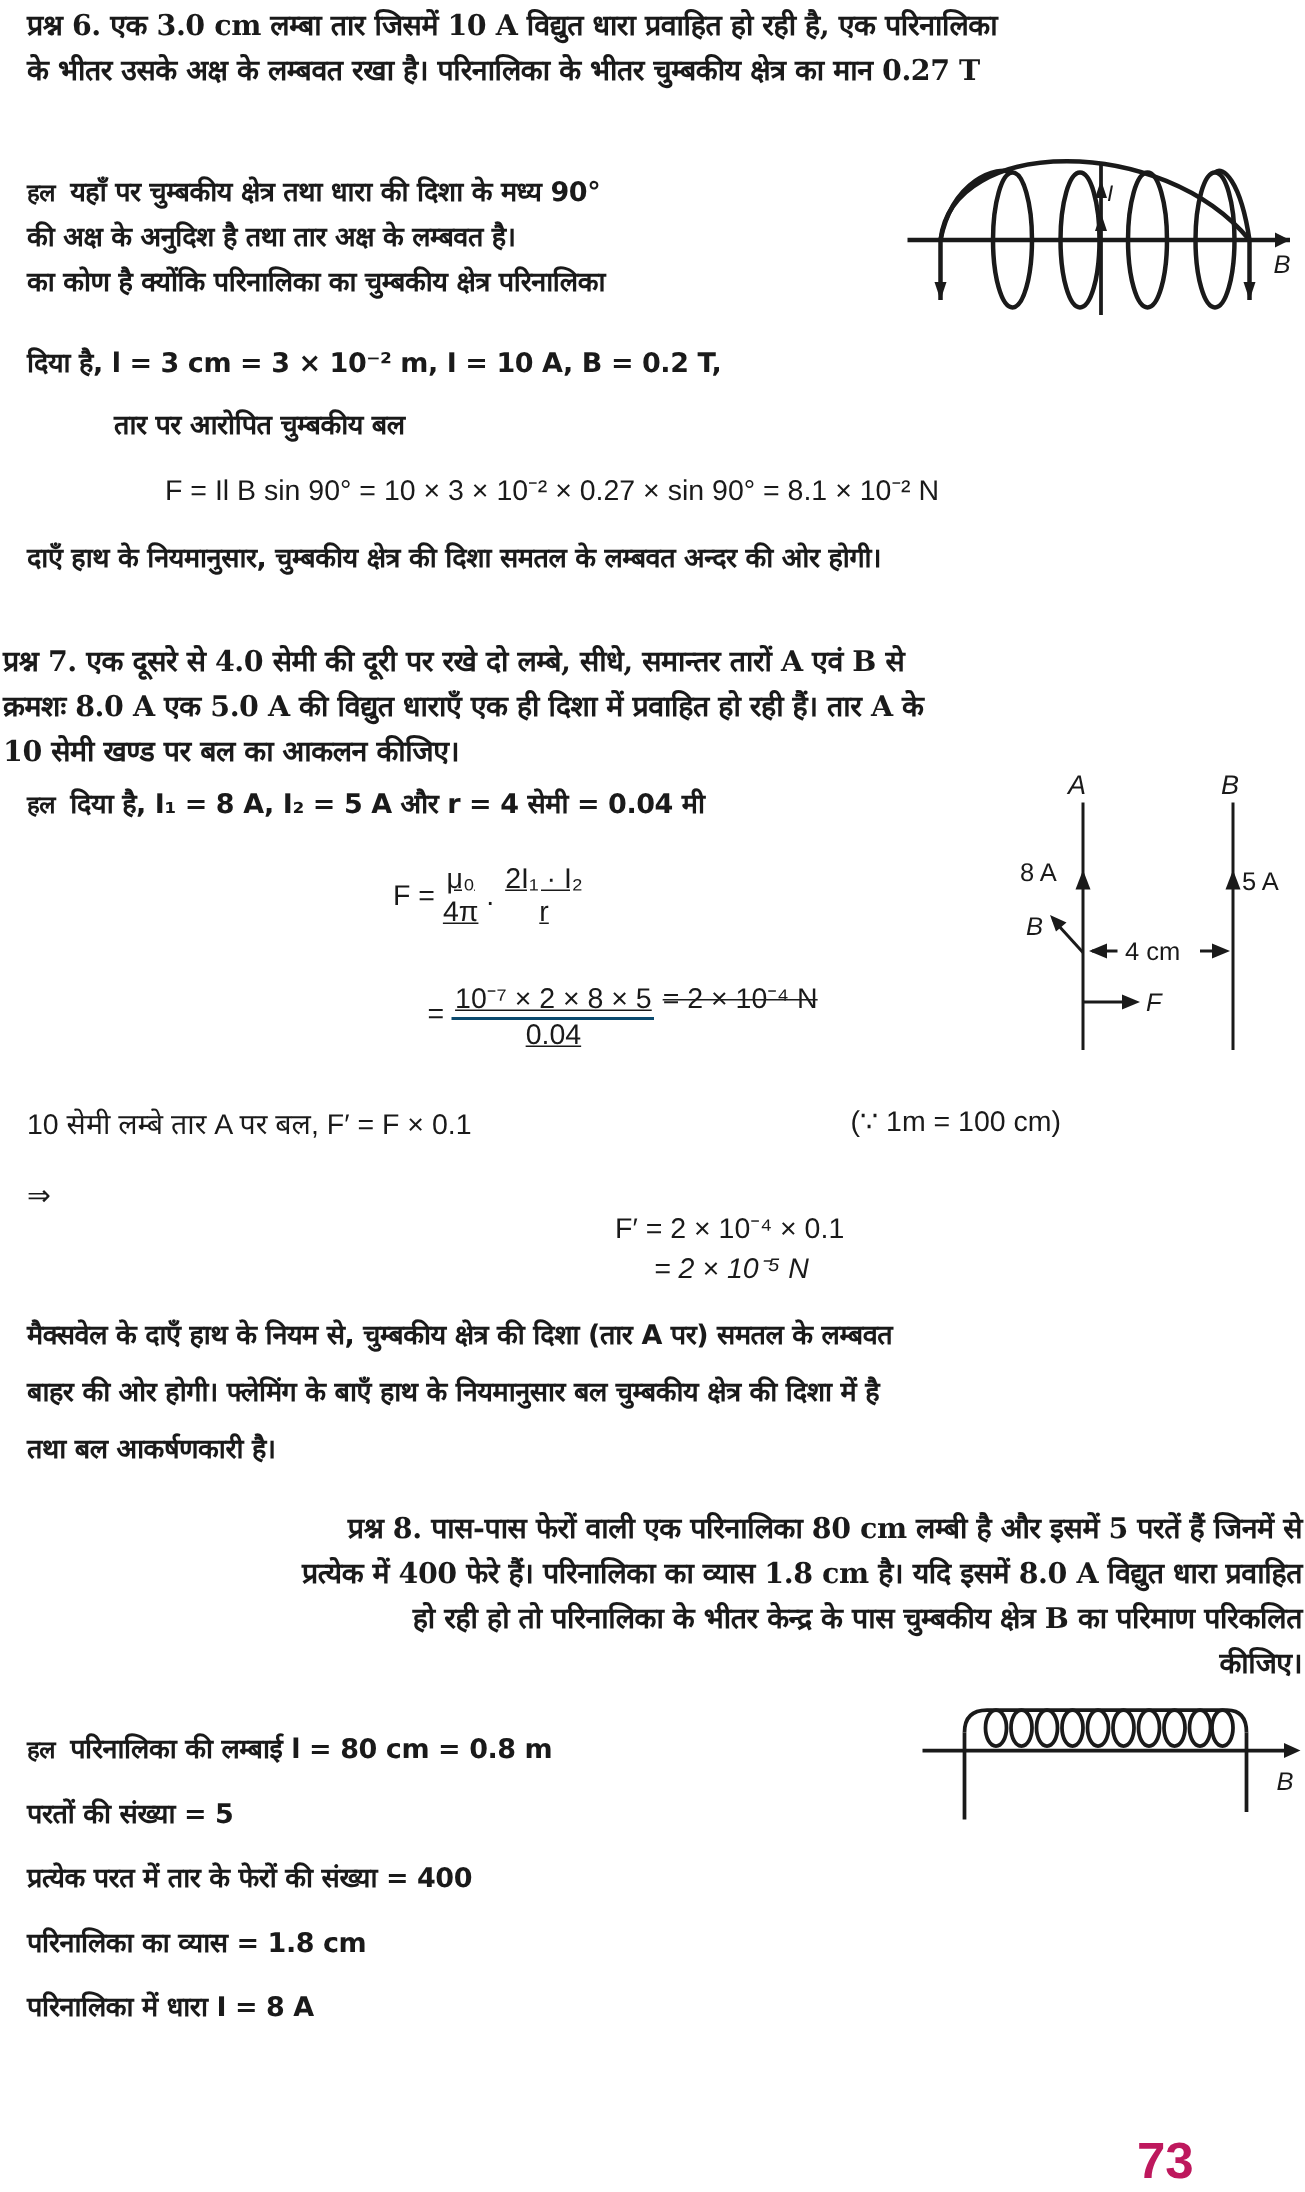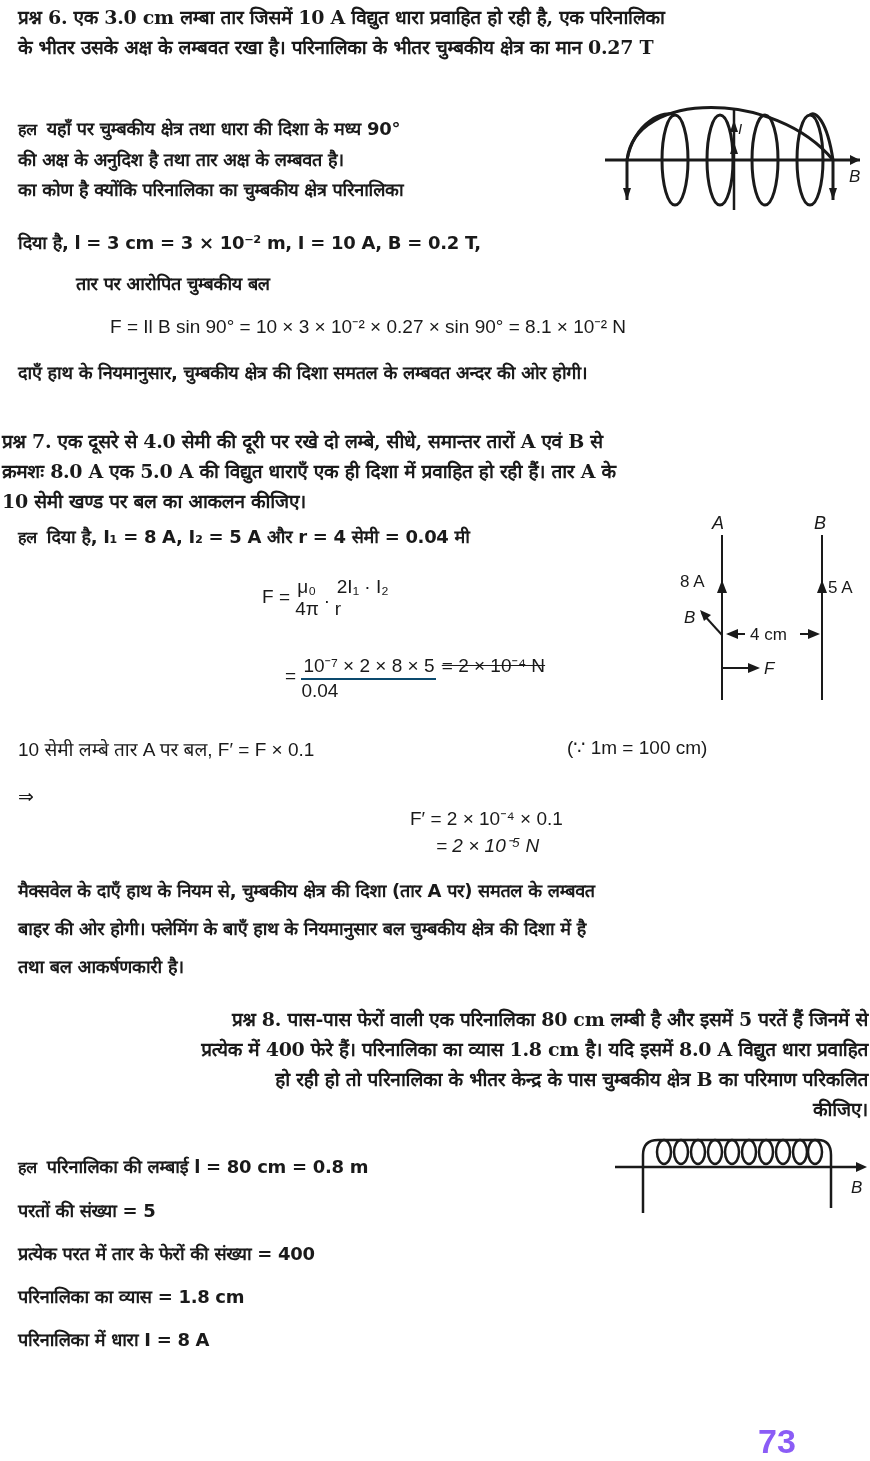--- a/index.html
+++ b/index.html
@@ -6,25 +6,25 @@
   body {
     width: 870px; height: 1461px; position: relative; overflow: hidden;
     font-family: "DejaVu Sans", sans-serif; color: #1a1a1a;
   }
   .abs { position: absolute; }
   .q { font-family: "DejaVu Serif", serif; font-weight: bold; font-size: 19px; line-height: 30px; letter-spacing: -0.3px; }
   .q .lbl { font-weight: bold; }
   .sol { font-family: "DejaVu Sans", sans-serif; font-size: 18px; line-height: 30px; font-weight: bold; letter-spacing: -0.3px; }
   .sol .hal { font-weight: 900; font-size: 16px; margin-right: 10px; }
   .math { font-family: "Liberation Sans", sans-serif; font-size: 19px; white-space: nowrap; }
-  .frac { display: inline-block; vertical-align: middle; text-align: left; }
+  .frac { display: inline-block; vertical-align: middle; text-align: center; text-decoration: underline; }
   .frac .num { display: block; padding: 0 2px; }
   .frac .den { display: block; }
   .frac.line .num { border-bottom: 2px solid #0c4a6e; }
-  .pageno { font-family: "Liberation Sans", sans-serif; font-weight: bold; font-size: 34px; color: #8b5cf6; }
+  .pageno { font-family: "Liberation Sans", sans-serif; font-weight: bold; font-size: 34px; color: #be185d; }
   svg text { font-family: "Liberation Sans", sans-serif; }
 </style>
 </head>
 <body>
 
 <div class="abs q" style="left:18px; top:2px; width:850px;">
   <div><span class="lbl">प्रश्न 6.</span> <span>एक 3.0 cm लम्बा तार जिसमें 10 A विद्युत धारा प्रवाहित हो रही है, एक परिनालिका</span></div>
   <div>के भीतर उसके अक्ष के लम्बवत रखा है। परिनालिका के भीतर चुम्बकीय क्षेत्र का मान 0.27 T</div>
 </div>
 

